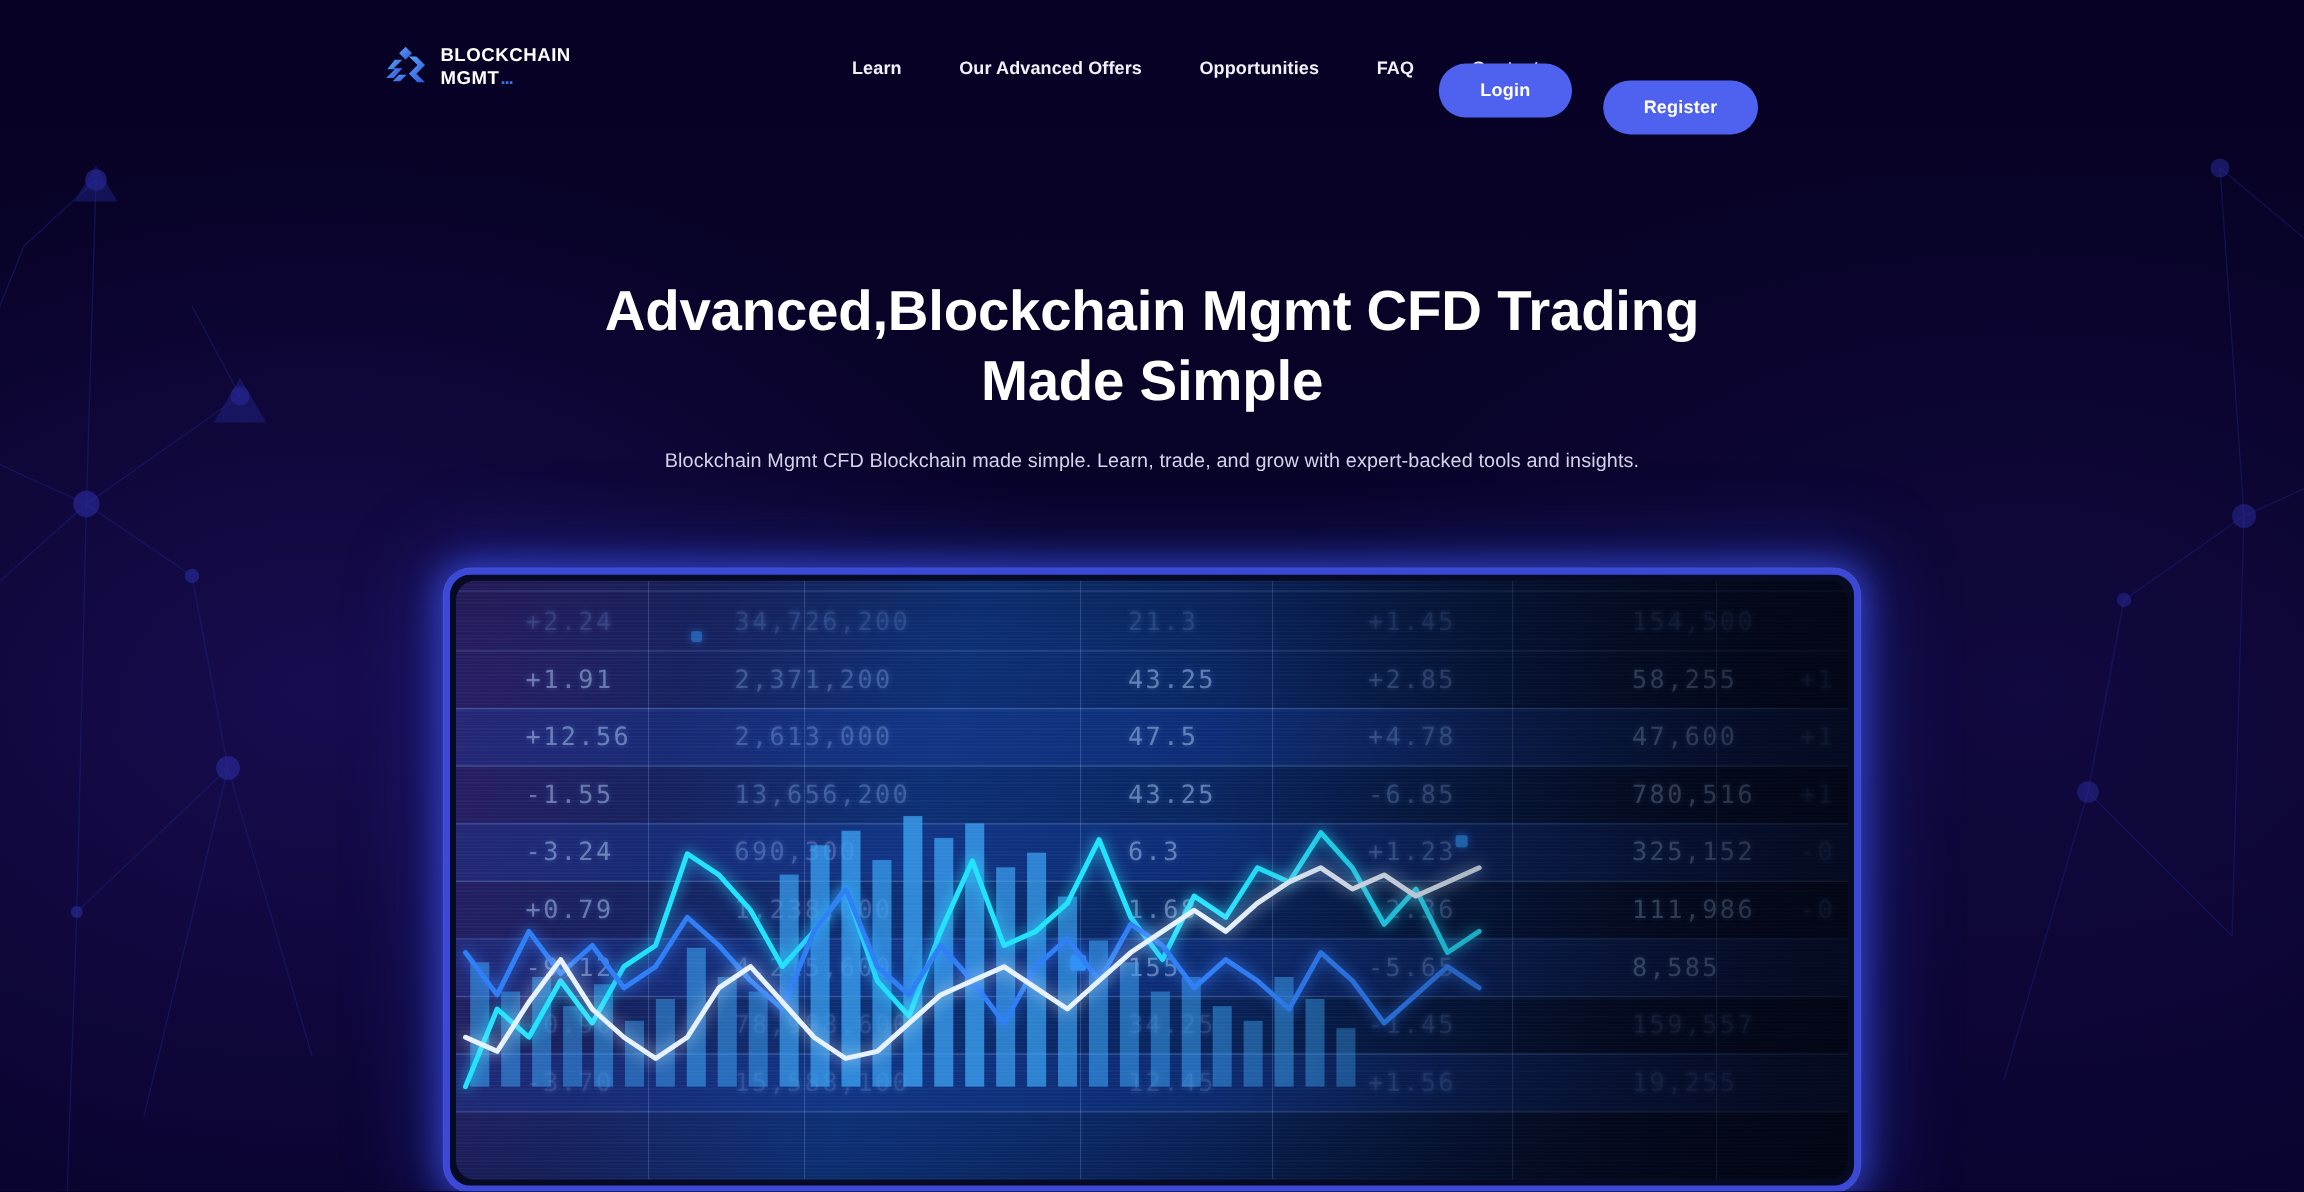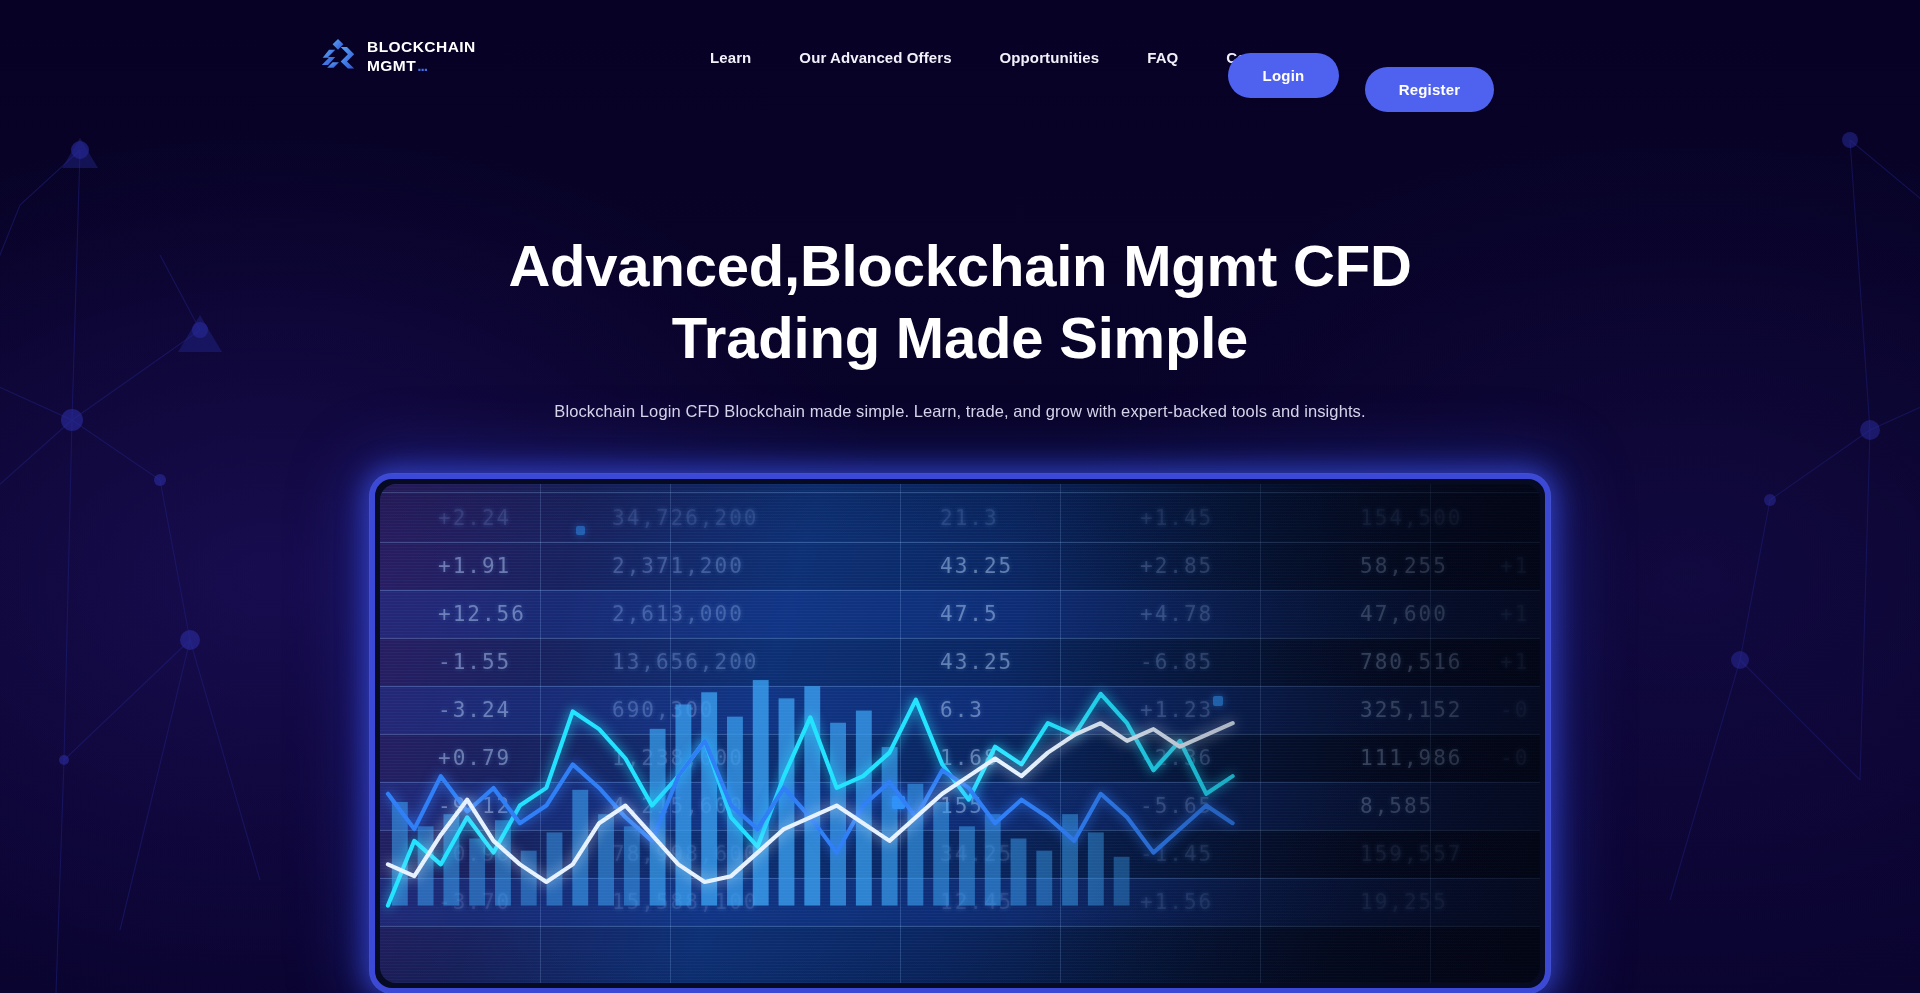--- a/index.html
+++ b/index.html
@@ -60,41 +60,41 @@
     position: absolute; left: 686px; top: 43px;
     display: flex; align-items: center; gap: 0;
   }
   .nav-item {
     color: #f2f1fb; font-size: 15px; font-weight: 600;
     letter-spacing: .1px; text-decoration: none;
     padding: 6px 24px; white-space: nowrap; cursor: pointer;
   }
 
   .header-actions {
-    position: absolute; left: 1228px; top: 39px;
+    position: absolute; left: 1199px; top: 39px;
     display: flex; align-items: center; gap: 26px;
   }
   .btn-pill {
     display: inline-flex; align-items: center; justify-content: center;
     height: 45px; border-radius: 26px; border: none;
     font-family: "Liberation Sans", sans-serif;
     font-size: 15px; font-weight: 700; letter-spacing: .2px;
     color: #ffffff; cursor: pointer;
   }
   .btn-login    { width: 111px; background: #4f62ef; }
   .btn-register { width: 129px; background: #4f62ef; margin-top: 28px; }
 
   
   .hero {
     position: absolute; top: 230px; left: 0; width: 1920px;
     text-align: center; z-index: 20;
   }
   .hero-title {
     color: #ffffff;
-    font-size: 58px; font-weight: 700; line-height: 1.24;
+    font-size: 47px; font-weight: 700; line-height: 1.24;
     letter-spacing: -.2px;
     max-width: 1040px; margin: 0 auto;
   }
   .hero-sub {
     margin-top: 28px;
     color: #d5d3ea; font-size: 16.5px; font-weight: 400;
     letter-spacing: .1px;
   }
 
   
@@ -263,21 +263,21 @@
     </nav>
 
     <div class="header-actions">
       <button class="btn-pill btn-login">Login</button>
       <button class="btn-pill btn-register">Register</button>
     </div>
   </header>
 
   <section class="hero">
     <h1 class="hero-title">Advanced,Blockchain Mgmt CFD Trading Made Simple</h1>
-    <p class="hero-sub">Blockchain Login CFD Blockchain made simple. Learn, trade, and grow with expert-backed tools and insights.</p>
+    <p class="hero-sub">Blockchain Mgmt CFD Blockchain made simple. Learn, trade, and grow with expert-backed tools and insights.</p>
   </section>
 
   <div class="panel-wrap">
     <div class="panel-glow">
       <div class="panel-inner">
 
         <div class="grid-layer">
           <div class="grid-row" style="top:8px;   height:50px;"></div>
           <div class="grid-row" style="top:58px;  height:48px;"></div>
           <div class="grid-row alt" style="top:106px; height:48px;"></div>

